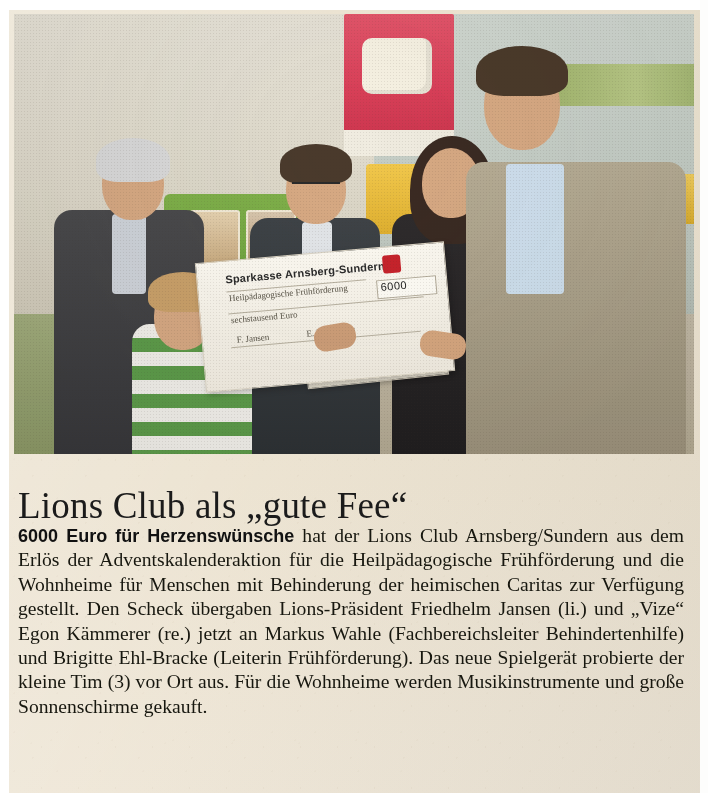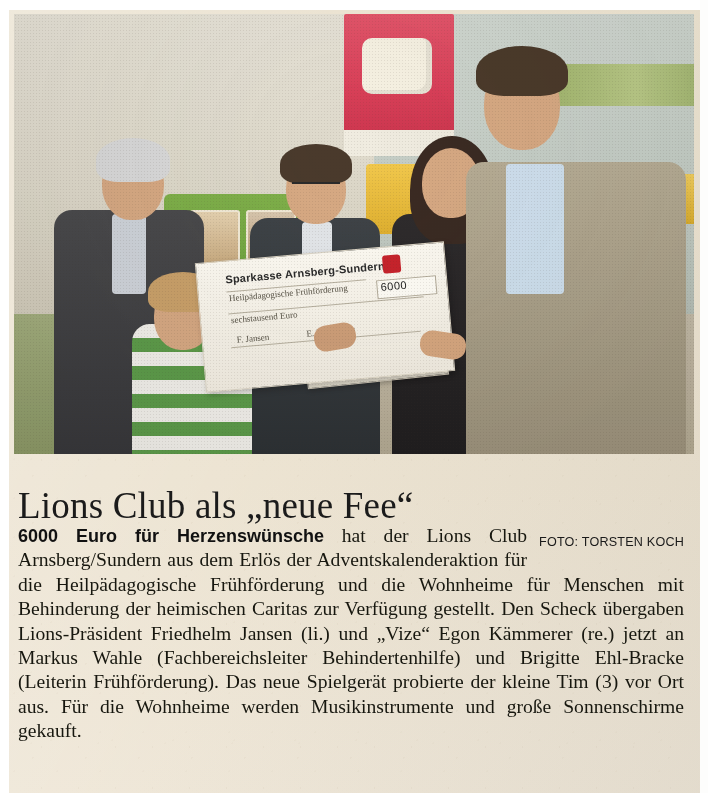--- a/index.html
+++ b/index.html
@@ -372,26 +372,23 @@
       <div class="scribble" style="left:104px; top:74px;">E. Kämmerer</div>
     </div>
 
     <div class="hand-a"></div>
     <div class="hand-b"></div>
 
     <div class="photo-haze"></div>
     <div class="photo-dots"></div>
   </div>
 
-  <h1 class="headline">Lions Club als „neue Fee“</h1>
+  <h1 class="headline">Lions Club als „gute Fee“</h1>
 
   <div class="article">
-    <span class="credit-wrap">
-      <span class="credit">FOTO: TORSTEN KOCH</span>
-    </span>
     <span class="lead">6000 Euro für Herzenswünsche</span><span> hat der Lions Club Arnsberg/Sundern aus dem Erlös der Adventskalenderaktion für die Heilpädagogische Frühförderung und die Wohnheime für Menschen mit Behinderung der heimischen Caritas zur Verfügung gestellt. Den Scheck übergaben Lions-Präsident Friedhelm Jansen (li.) und „Vize“ Egon Kämmerer (re.) jetzt an Markus Wahle (Fachbereichsleiter Behindertenhilfe) und Brigitte Ehl-Bracke (Leiterin Frühförderung). Das neue Spielgerät probierte der kleine Tim (3) vor Ort aus. Für die Wohnheime werden Musikinstrumente und große Sonnenschirme gekauft.</span>
   </div>
 
   <div class="margin-top"></div>
   <div class="margin-left"></div>
   <div class="margin-right"></div>
   <div class="margin-bottom"></div>
 </div>
 
 </body></html>

